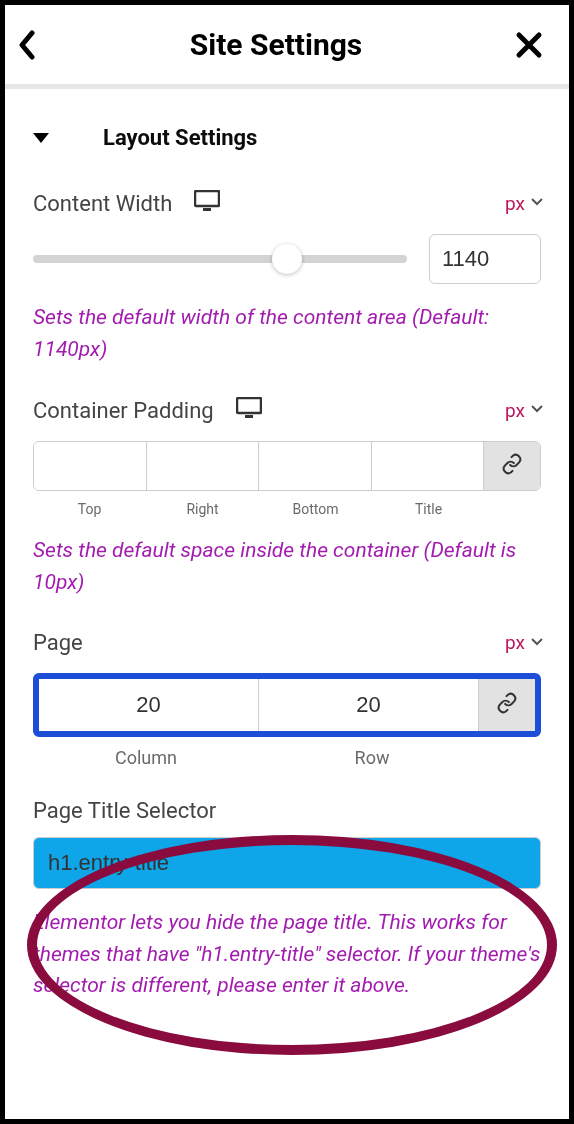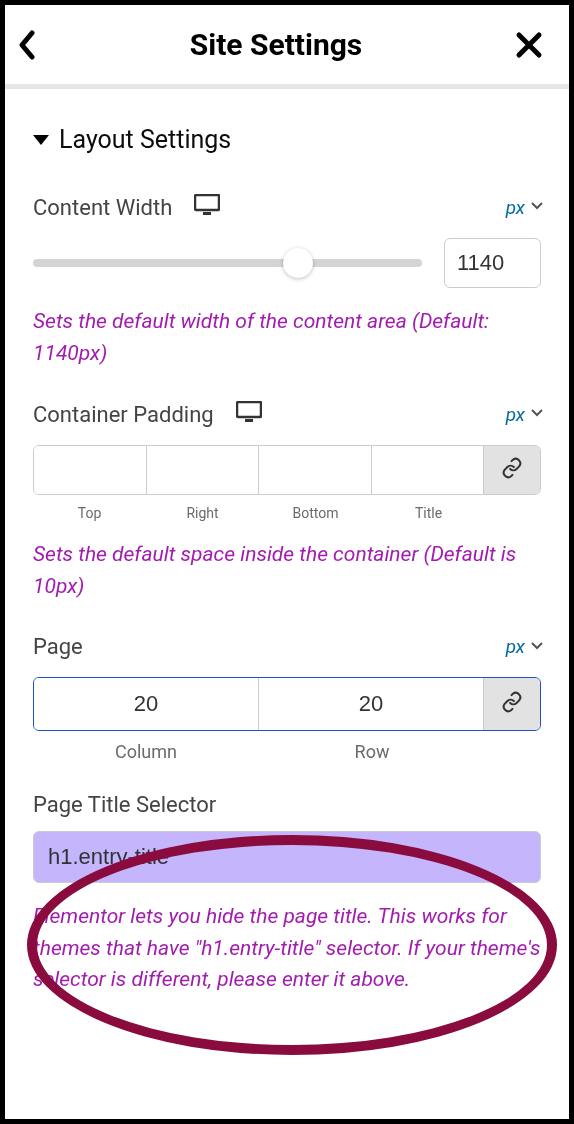--- a/index.html
+++ b/index.html
@@ -38,23 +38,24 @@
     padding: 36px 28px 0 28px;
   }
   .section-head {
     display: flex;
     align-items: center;
     gap: 10px;
     margin-bottom: 40px;
     cursor: pointer;
   }
   .section-title {
-    font-size: 25px;
-    font-weight: 400;
+    font-size: 22px;
+    font-weight: 700;
     color: #0c0c0c;
+    margin-left: 44px;
   }
   .triangle-down {
     width: 0; height: 0;
     border-left: 8px solid transparent;
     border-right: 8px solid transparent;
     border-top: 10px solid #000;
   }
   .field {
     margin-bottom: 30px;
   }
@@ -71,23 +72,22 @@
   .field-left {
     display: flex;
     align-items: center;
     gap: 22px;
   }
   .unit-select {
     display: flex;
     align-items: center;
     gap: 6px;
     font-size: 19px;
-    color: #0369a1;
+    color: #be185d;
     cursor: pointer;
-    font-style: italic;
   }
   .chevron-down {
     width: 10px; height: 10px;
     display: inline-block;
   }
   .chevron-down svg { display:block; }
   .slider-row {
     display: flex;
     align-items: center;
     gap: 22px;
@@ -104,21 +104,21 @@
     top: 50%;
     left: 68%;
     transform: translate(-50%, -50%);
     width: 30px;
     height: 30px;
     background: #fff;
     border-radius: 50%;
     box-shadow: 0 1px 4px rgba(0,0,0,0.25);
   }
   .num-input {
-    width: 97px;
+    width: 112px;
     height: 50px;
     border: 1px solid #ccc;
     border-radius: 6px;
     font-size: 22px;
     padding: 8px 12px;
     color: #333;
   }
   .help-text {
     font-size: 21px;
     font-style: italic;
@@ -149,21 +149,21 @@
   .link-btn {
     width: 56px;
     background: #e2e2e2;
     display: flex;
     align-items: center;
     justify-content: center;
     cursor: pointer;
   }
   .gaps-inputs {
     display: flex;
-    border: 1px solid #1d4ed8;
+    border: 6px solid #1d4ed8;
     border-radius: 6px;
     overflow: hidden;
   }
   .gaps-inputs .gcell {
     flex: 1;
     border-right: 1px solid #ccc;
     height: 52px;
   }
   .gaps-inputs .gcell input {
     width: 100%;
@@ -175,21 +175,21 @@
     color: #333;
   }
   .text-input {
     width: 100%;
     height: 52px;
     border: 1px solid #ccc;
     border-radius: 6px;
     font-size: 22px;
     padding: 0 14px;
     color: #333;
-    background: #c4b5fd;
+    background: #0ea5e9;
   }
   .ellipse-highlight {
     position: absolute;
     border: 10px solid #8a0b3e;
     border-radius: 50%;
     width: 530px;
     height: 220px;
     left: 22px;
     top: 830px;
     pointer-events: none;

